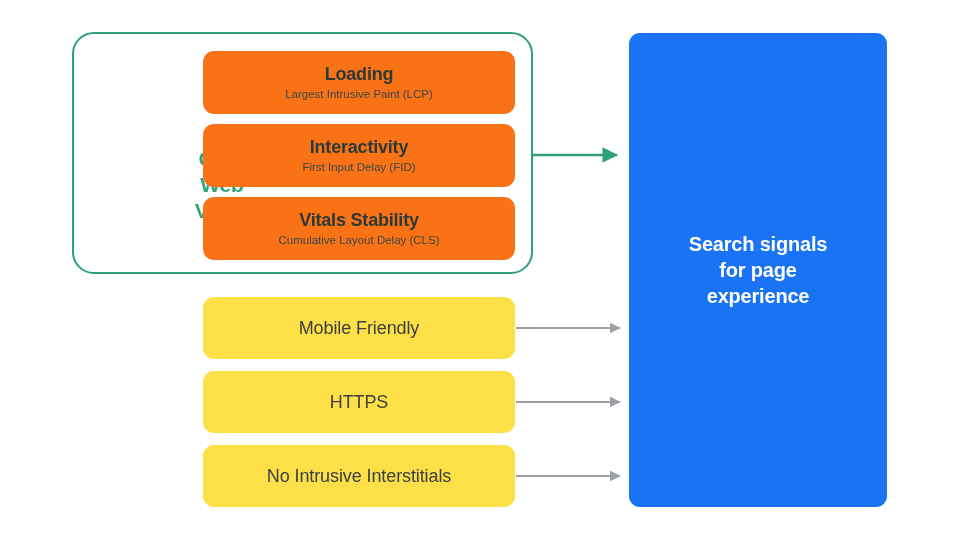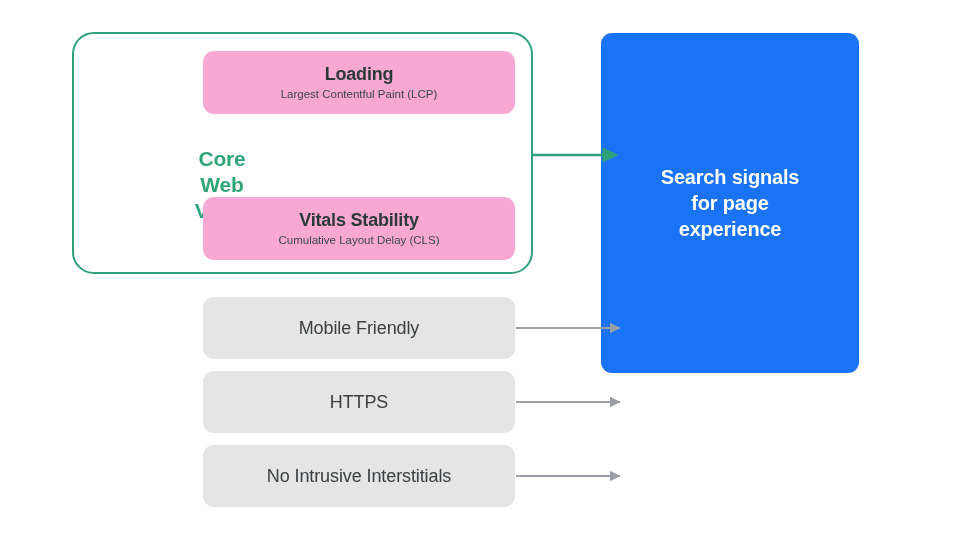--- a/index.html
+++ b/index.html
@@ -46,21 +46,21 @@
     letter-spacing: -0.2px;
     white-space: pre-line;
   }
 
   
   .metric-card {
     position: absolute;
     left: 203px;
     width: 312px;
     height: 63px;
-    background: #f9a8d4;
+    background: #f97316;
     border-radius: 11px;
     box-sizing: border-box;
     display: flex;
     flex-direction: column;
     align-items: center;
     justify-content: center;
   }
   .metric-card.m1 { top: 51px; }
   .metric-card.m2 { top: 124px; }
   .metric-card.m3 { top: 197px; }
@@ -79,44 +79,44 @@
     line-height: 16px;
     margin-top: 1px;
   }
 
   
   .signal-card {
     position: absolute;
     left: 203px;
     width: 312px;
     height: 62px;
-    background: #e5e5e5;
+    background: #fde047;
     border-radius: 11px;
     display: flex;
     align-items: center;
     justify-content: center;
   }
   .signal-card.s1 { top: 297px; }
   .signal-card.s2 { top: 371px; }
   .signal-card.s3 { top: 445px; }
 
   .signal-label {
     font-size: 18px;
     font-weight: normal;
     color: #3c4043;
     letter-spacing: -0.1px;
   }
 
   
   .dest-box {
     position: absolute;
-    left: 601px;
+    left: 629px;
     top: 33px;
     width: 258px;
-    height: 340px;
+    height: 474px;
     background: #1a73f5;
     border-radius: 11px;
     display: flex;
     align-items: center;
     justify-content: center;
   }
   .dest-text {
     color: #ffffff;
     font-size: 20px;
     font-weight: bold;
@@ -142,23 +142,27 @@
 <div id="canvas">
 
   <div class="cwv-container">
     <div class="cwv-label">Core
 Web
 Vitals</div>
   </div>
 
   <div class="metric-card m1">
     <div class="metric-title">Loading</div>
-    <div class="metric-sub">Largest Contentful Paint (LCP)</div>
-  </div>
-
+    <div class="metric-sub">Largest Intrusive Paint (LCP)</div>
+  </div>
+
+  <div class="metric-card m2">
+    <div class="metric-title">Interactivity</div>
+    <div class="metric-sub">First Input Delay (FID)</div>
+  </div>
 
   <div class="metric-card m3">
     <div class="metric-title">Vitals Stability</div>
     <div class="metric-sub">Cumulative Layout Delay (CLS)</div>
   </div>
 
   <div class="signal-card s1">
     <div class="signal-label">Mobile Friendly</div>
   </div>
 

